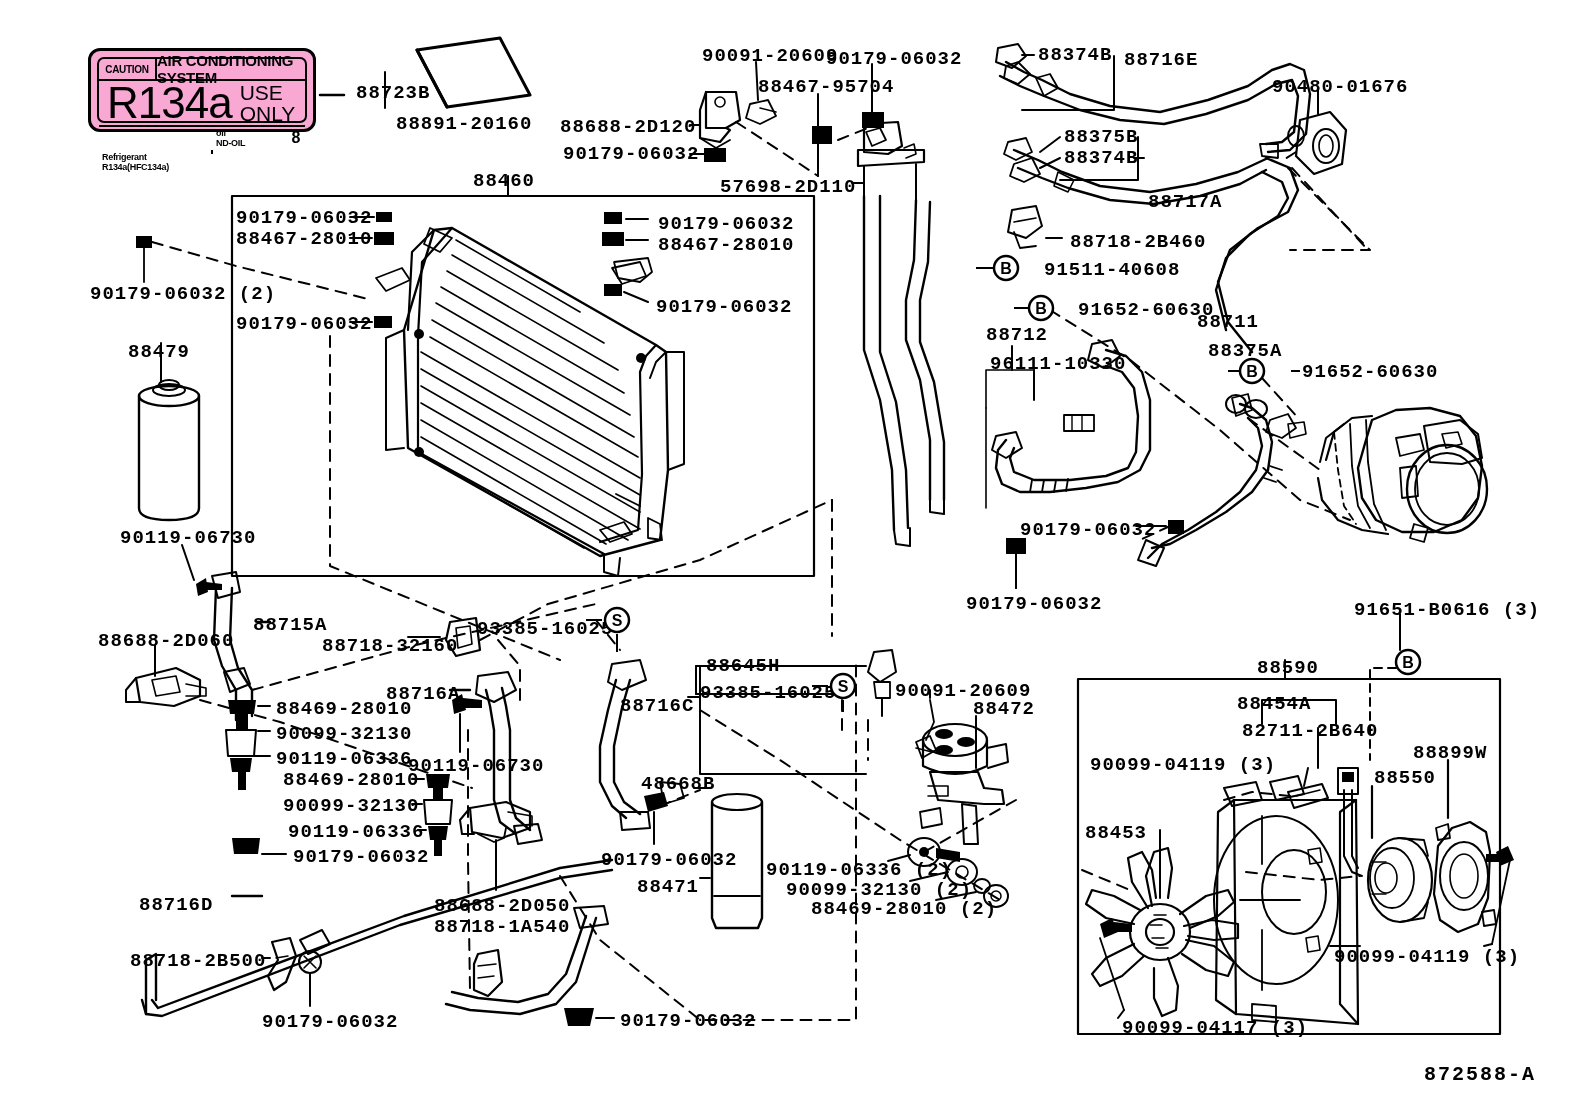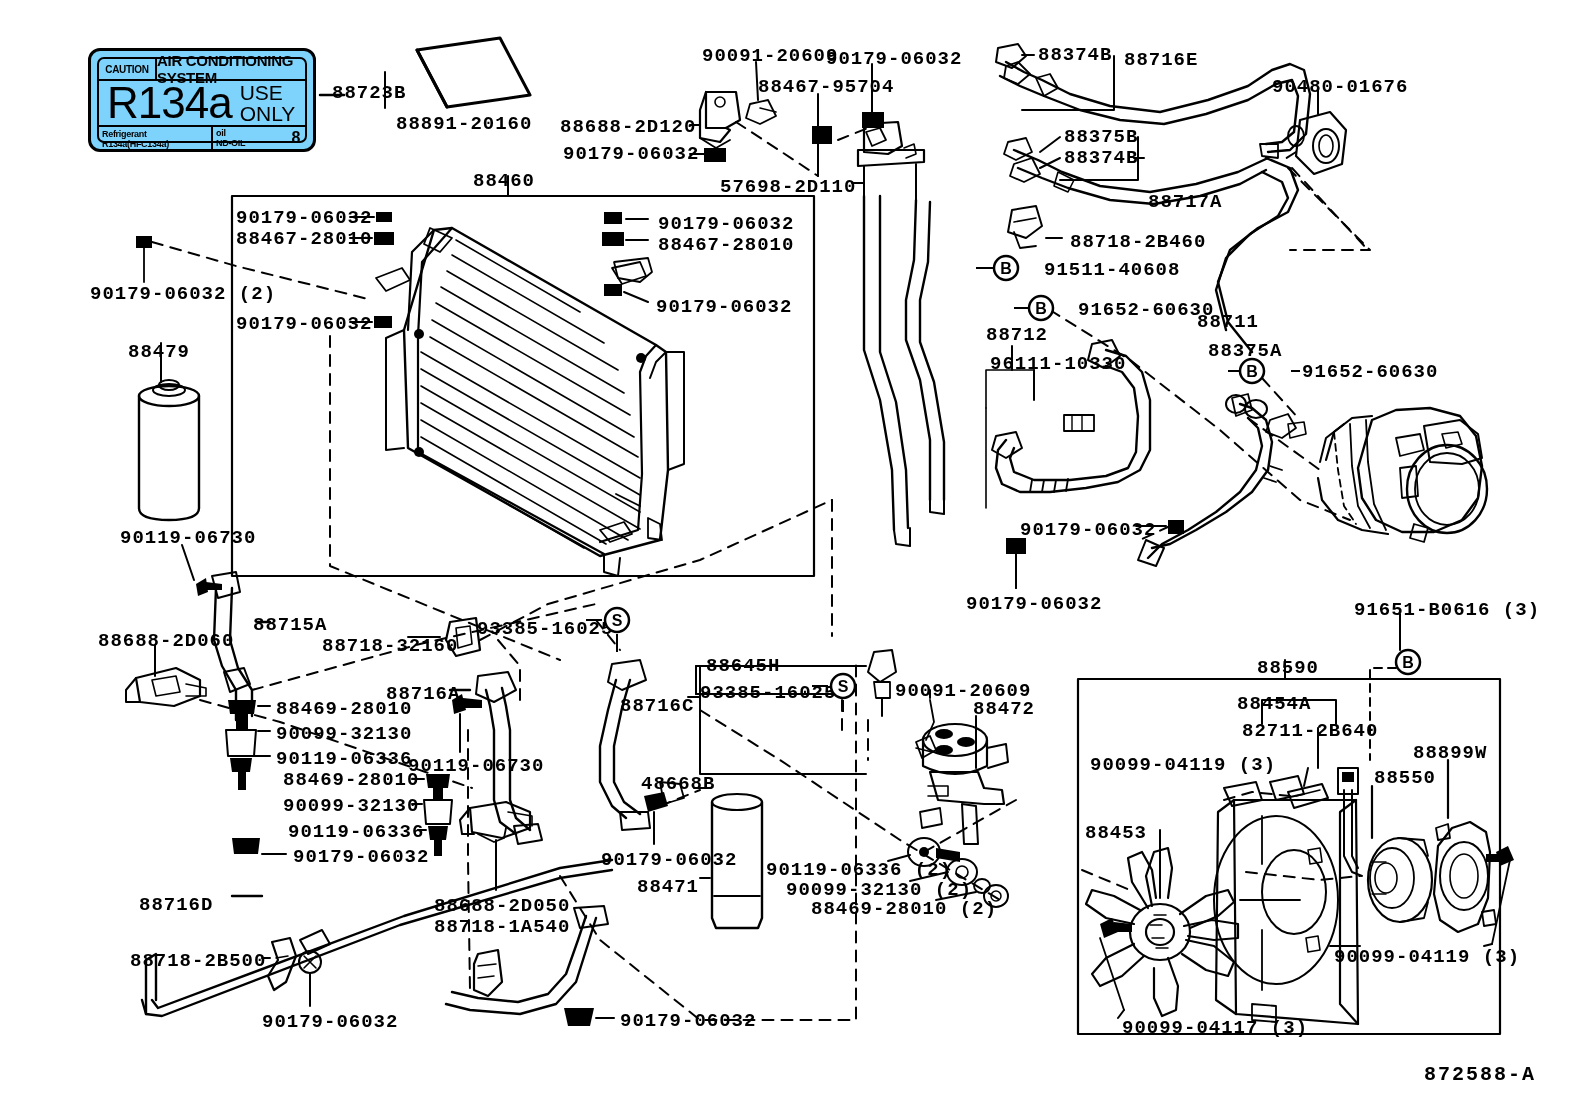--- a/index.html
+++ b/index.html
@@ -19,42 +19,42 @@
     letter-spacing:1.0px;
     color:#000;
     white-space:nowrap;
     line-height:1.05;
     font-weight:600;
   }
   .lbl.ref{font-size:20px;letter-spacing:2px;}
 
   
   #plate{
-    position:absolute;left:88px;top:48px;width:228px;height:104px;
-    border:3px solid #000;border-radius:12px;background:#7dd3fc;
+    position:absolute;left:88px;top:48px;width:228px;height:84px;
+    border:3px solid #000;border-radius:12px;background:#f9a8d4;
     box-sizing:border-box;
   }
   #plate .inner{
     position:absolute;left:6px;top:6px;right:6px;bottom:6px;
     border:2px solid #000;border-radius:7px;box-sizing:border-box;
     display:flex;flex-direction:column;
   }
   #plate .row1{height:20px;border-bottom:2px solid #000;display:flex;}
   #plate .row1 .c1{width:58px;border-right:2px solid #000;box-sizing:border-box;
       font-family:"Liberation Sans",sans-serif;font-size:10px;font-weight:bold;
       display:flex;align-items:center;justify-content:center;letter-spacing:-0.3px;}
   #plate .row1 .c2{flex:1;font-family:"Liberation Sans",sans-serif;font-size:15px;
       font-weight:bold;display:flex;align-items:center;justify-content:center;letter-spacing:-0.3px;}
   #plate .row2{flex:1;display:flex;align-items:center;padding-left:8px;gap:8px;}
   #plate .r134{font-family:"Liberation Sans",sans-serif;font-size:44px;letter-spacing:-1px;line-height:1;}
   #plate .useonly{font-family:"Liberation Sans",sans-serif;font-size:21px;letter-spacing:0px;line-height:1;}
   #plate .row3{height:26px;border-top:2px solid #000;display:flex;}
   #plate .row3 .c1{flex:1;border-right:2px solid #000;box-sizing:border-box;
       padding:2px 3px;font-family:"Liberation Sans",sans-serif;font-size:9px;font-weight:bold;
-      line-height:1.15;letter-spacing:-0.3px;}
+      line-height:1.15;letter-spacing:-0.3px;margin-top:23px;}
   #plate .row3 .c2{width:92px;box-sizing:border-box;padding:1px 3px;position:relative;
       font-family:"Liberation Sans",sans-serif;font-size:9px;font-weight:bold;
       line-height:1.15;letter-spacing:-0.3px;}
   #plate .row3 .c2 .big{position:absolute;right:5px;top:3px;font-size:16px;line-height:1;}
 </style>
 </head>
 <body>
 
 <div id="sheet">
 
@@ -607,21 +607,21 @@
         <div class="c2">
           <div>oil</div>
           <div>ND-OIL</div>
           <div class="big">8</div>
         </div>
       </div>
     </div>
   </div>
 
   <div id="labels-layer">
-      <div class="lbl" style="left: 332px; top: 84px;">88723B</div>
+      <div class="lbl" style="left: 356px; top: 84px;">88723B</div>
       <div class="lbl" style="left: 396px; top: 115px;">88891-20160</div>
       <div class="lbl" style="left: 702px; top: 47px;">90091-20609</div>
       <div class="lbl" style="left: 826px; top: 50px;">90179-06032</div>
       <div class="lbl" style="left: 758px; top: 78px;">88467-95704</div>
       <div class="lbl" style="left: 560px; top: 118px;">88688-2D120</div>
       <div class="lbl" style="left: 563px; top: 145px;">90179-06032</div>
       <div class="lbl" style="left: 720px; top: 178px;">57698-2D110</div>
       <div class="lbl" style="left: 1038px; top: 46px;">88374B</div>
       <div class="lbl" style="left: 1124px; top: 51px;">88716E</div>
       <div class="lbl" style="left: 1272px; top: 78px;">90480-01676</div>

